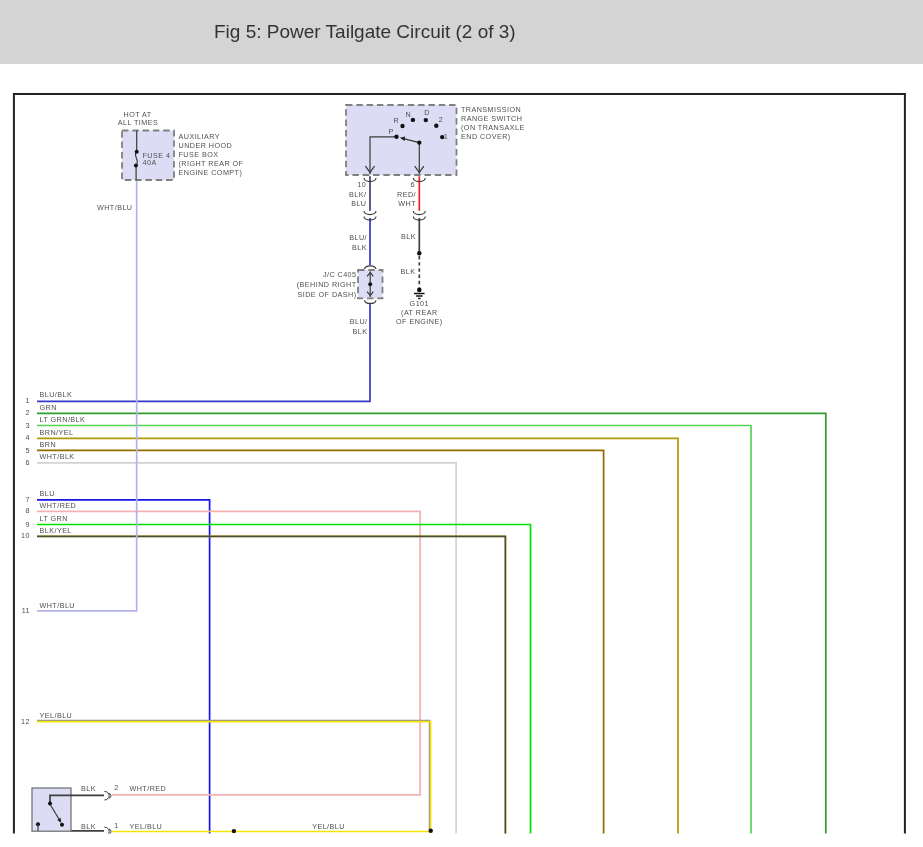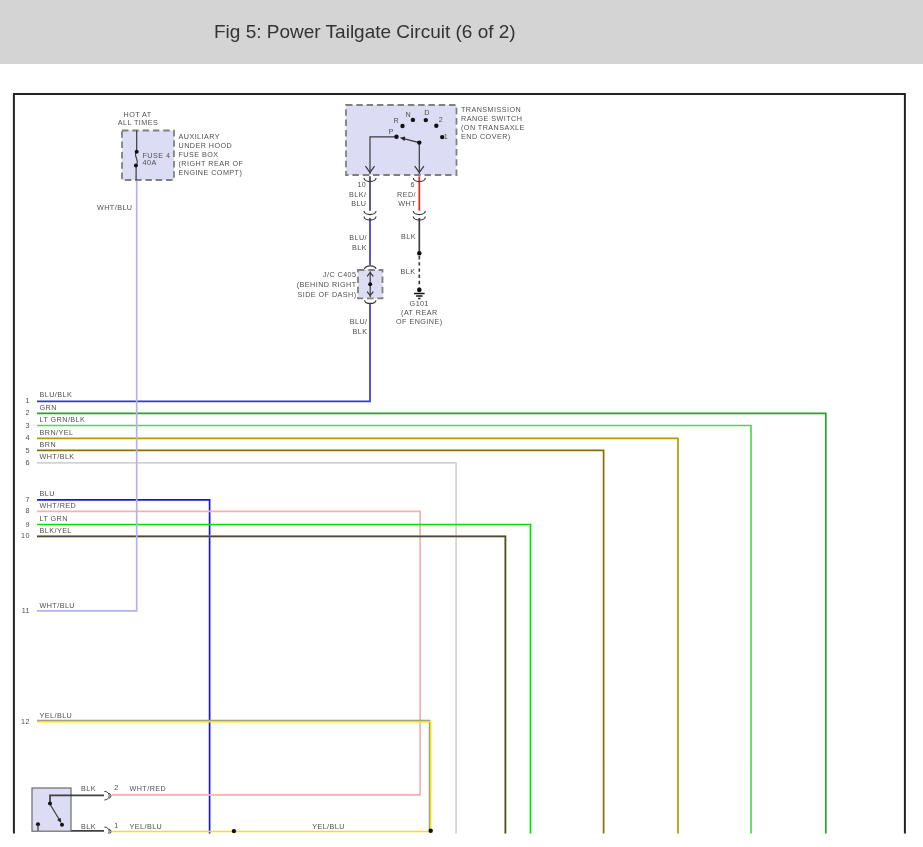--- a/index.html
+++ b/index.html
@@ -9,21 +9,21 @@
 text{font-family:"Liberation Sans",sans-serif;font-size:7.2px;fill:#4f4f4f;letter-spacing:0.45px;}
 .e{text-anchor:end}.m{text-anchor:middle}
 .lav{fill:#dcdcf5;stroke:#808080;stroke-width:1.8;stroke-dasharray:6.5 3.8;}
 .w{fill:none;stroke-width:1.7;}
 .sym{fill:none;stroke:#3a3a3a;stroke-width:1.2;}
 .pc{fill:none;stroke:#3a3a3a;stroke-width:1;}
 </style>
 </head>
 <body>
 <div id="hdr"></div>
-<div id="title">Fig 5: Power Tailgate Circuit (6 of 2)</div>
+<div id="title">Fig 5: Power Tailgate Circuit (2 of 3)</div>
 <svg id="dg" width="923" height="847" viewBox="0 0 923 847">
 <defs>
       <clipPath id="cp">
         <rect x="12" y="92" width="896" height="741.5"></rect>
       </clipPath>
     </defs>
 <g clip-path="url(#cp)">
 
 <path d="M13.9,834 V94 H904.9 V834" fill="#ffffff" stroke="#222222" stroke-width="2"></path>
 

